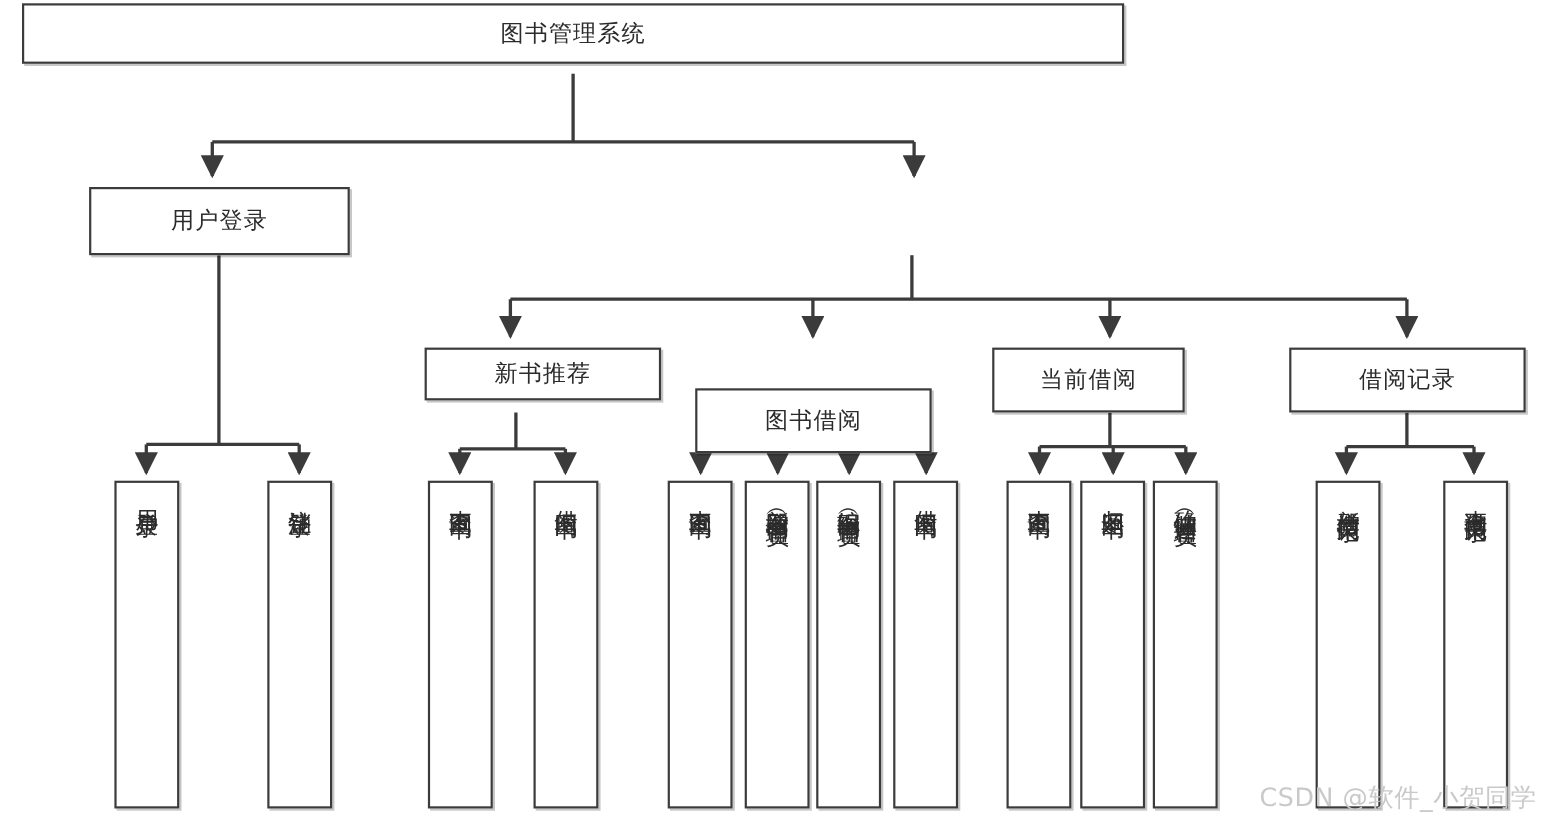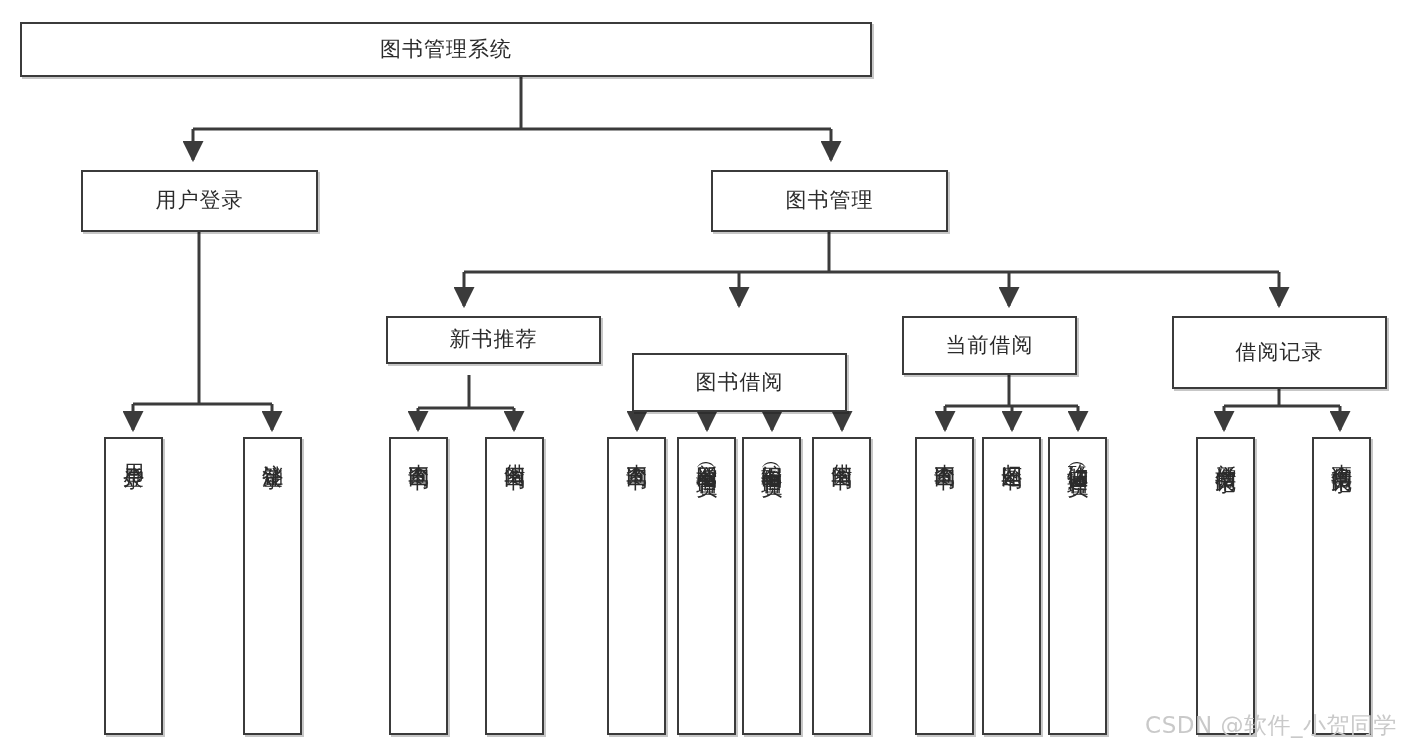--- a/index.html
+++ b/index.html
@@ -113,41 +113,38 @@
       <path d="M 1012 406 L 1012 430" marker-end="url(#arrow)"></path>
       <path d="M 1078 406 L 1078 430" marker-end="url(#arrow)"></path>
 
       <path d="M 1279 375 L 1279 406"></path>
       <path d="M 1224 406 L 1340 406"></path>
       <path d="M 1224 406 L 1224 430" marker-end="url(#arrow)"></path>
       <path d="M 1340 406 L 1340 430" marker-end="url(#arrow)"></path>
     </g>
   </svg>
 
-  <div class="node h" style="left:20px; top:22px; width:852px; height:55px;font-family:Liberation Serif, serif;">
+  <div class="node h" style="left:20px; top:3px; width:1002px; height:55px;font-family:Liberation Serif, serif;">
     <span>图书管理系统</span>
   </div>
 
   <div class="node h" style="left:81px; top:170px; width:237px; height:62px;">
     <span>用户登录</span>
-  </div>
-  <div class="node h" style="left:711px; top:170px; width:237px; height:62px;">
-    <span>图书管理</span>
   </div>
 
   <div class="node h" style="left:362px; top:316px; width:215px; height:48px;margin-left:24px;">
     <span>新书推荐</span>
   </div>
   <div class="node h" style="left:632px; top:316px; width:215px; height:59px;margin-top:37px;">
     <span>图书借阅</span>
   </div>
   <div class="node h" style="left:902px; top:316px; width:175px; height:59px;">
     <span>当前借阅</span>
   </div>
-  <div class="node h" style="left:1172px; top:316px; width:215px; height:73px;justify-content:center;">
+  <div class="node h" style="left:1172px; top:316px; width:215px; height:59px;justify-content:center;">
     <span>借阅记录</span>
   </div>
 
   <div class="node v" style="left:104px; top:437px; width:59px; height:298px;">
     <span class="vtext">用户登录</span>
   </div>
   <div class="node v" style="left:243px; top:437px; width:59px; height:298px;">
     <span class="vtext">注销登录</span>
   </div>
 

